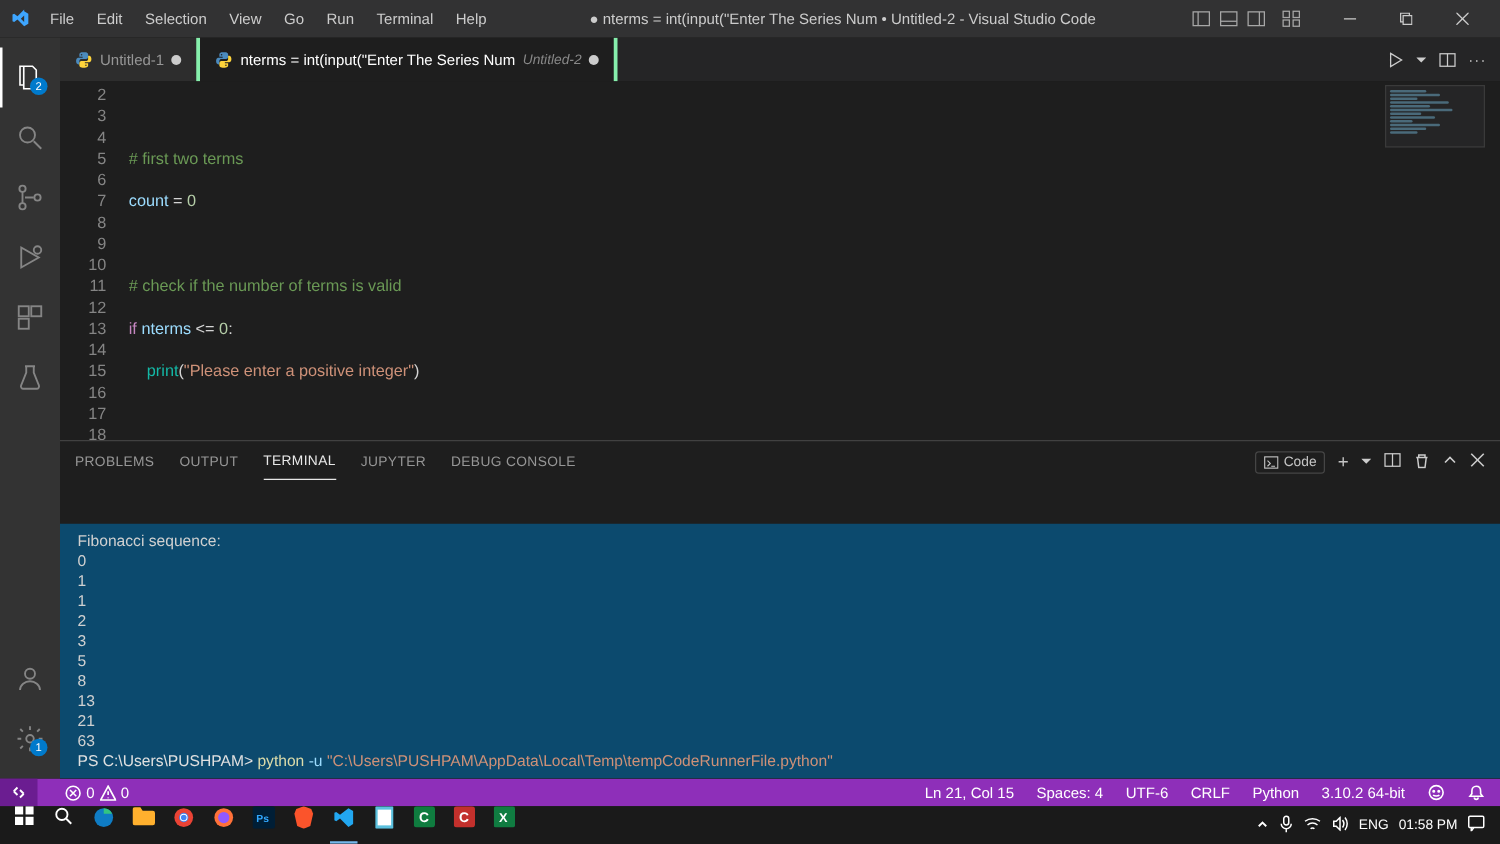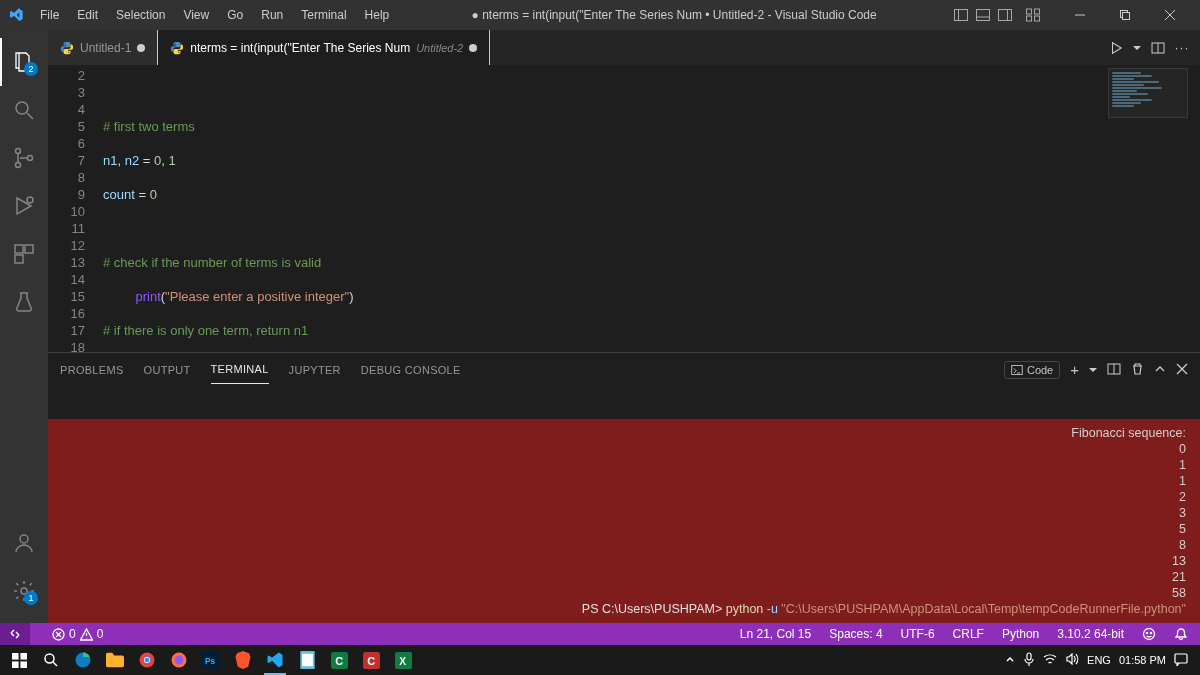--- a/index.html
+++ b/index.html
@@ -19,21 +19,21 @@
 .main-area { flex: 1; display: flex; overflow: hidden; }
 .activity-bar { width: 48px; background: #333333; display: flex; flex-direction: column; align-items: center; padding-top: 8px; }
 .activity-item { width: 48px; height: 48px; display: flex; align-items: center; justify-content: center; color: #858585; position: relative; }
 .activity-item.active { color: #ffffff; }
 .activity-item.active::before { content: ""; position: absolute; left: 0; top: 0; width: 2px; height: 48px; background: #fff; }
 .activity-bottom { margin-top: auto; margin-bottom: 8px; }
 .badge { position: absolute; bottom: 10px; right: 10px; background: #007acc; color: #fff; border-radius: 8px; font-size: 9px; min-width: 14px; height: 14px; display: flex; align-items: center; justify-content: center; padding: 0 3px; }
 
 .editor-area { flex: 1; display: flex; flex-direction: column; overflow: hidden; position:relative;}
 .tabs { height: 35px; background: #252526; display: flex; align-items: stretch; }
-.tab { display: flex; align-items: center; padding: 0 12px; gap: 6px; font-size: 12px; border-right: 1px solid #86efac; cursor:pointer; white-space:nowrap;}
+.tab { display: flex; align-items: center; padding: 0 12px; gap: 6px; font-size: 12px; border-right: 3px solid #86efac; cursor:pointer; white-space:nowrap;}
 .tab.inactive { background: #2d2d2d; color: #969696; }
 .tab.active { background: #1e1e1e; color: #ffffff; }
 .tab-icon { width: 14px; height: 14px; }
 .tab-subtitle { color: #888; font-size: 11px; font-style: italic; }
 .tab-dirty { width: 8px; height: 8px; background: #cccccc; border-radius: 50%; }
 .tabs-right { margin-left: auto; display: flex; align-items: center; gap: 8px; padding: 0 10px; }
 .run-icon{width:16px;height:16px;display:flex;align-items:center;justify-content:center;}
 
 .minimap{position:absolute;right:12px;top:38px;width:80px;height:50px;background:#252526;border:1px solid #3a3a3a;z-index:2;padding:3px;}
 .mm-line{height:2px;margin-bottom:1px;background:#4a6a7a;border-radius:1px;}
@@ -41,46 +41,46 @@
 .code-split{flex:1;display:flex;flex-direction:column;overflow:hidden;}
 .code-area { height: 345px; display: flex; background: #1e1e1e; font-family: Consolas, "Courier New", monospace; font-size: 13px; line-height: 17px; overflow: hidden; }
 .gutter { width: 55px; text-align: right; padding-right: 18px; color: #858585; user-select: none; padding-top: 2px; }
 .gutter div { height: 17px; }
 .code { flex: 1; padding-top: 2px; white-space: pre; overflow:hidden; }
 .code-line { height: 17px; position:relative;}
 .c-comment { color: #6a9955; }
 .c-keyword { color: #c586c0; }
 .c-var { color: #9cdcfe; }
 .c-num { color: #b5cea8; }
-.c-func { color: #8b5cf6; margin-left: 18px; }
+.c-func { color: #14b8a6; }
 .c-str { color: #ce9178; }
 .c-op { color: #d4d4d4; }
 .c-punct { color: #d4d4d4; }
 
 .panel { background: #1e1e1e; border-top: 1px solid #414141; display:flex;flex-direction:column;}
 .panel-tabs { height: 33px; display: flex; align-items: center; padding: 0 12px; gap: 20px; font-size: 11px; }
 .panel-tab { color: #969696; text-transform: uppercase; letter-spacing: 0.3px; cursor: pointer; padding: 8px 0; }
 .panel-tab.active { color: #e7e7e7; border-bottom: 1px solid #e7e7e7; }
 .panel-right { margin-left: auto; display: flex; gap: 10px; align-items: center; color: #c5c5c5; }
 .panel-right-btn{padding:2px 6px;border:1px solid #454545;border-radius:3px;display:flex;align-items:center;gap:4px;font-size:11px;}
-.terminal { flex:1; padding: 6px 14px; font-family: Consolas, monospace; font-size: 12.5px; line-height: 16px; background:#7f1d1d;color:#d0d0d0; overflow:hidden;text-align:right;}
+.terminal { flex:1; padding: 6px 14px; font-family: Consolas, monospace; font-size: 12.5px; line-height: 16px; background:#0c4a6e;color:#d0d0d0; overflow:hidden;}
 .term-line{white-space:pre;}
 .term-prompt .ps{color:#e0e0e0;}
 .term-prompt .cmd{color:#dcdcaa;}
 .term-prompt .arg{color:#9cdcfe;}
 .term-prompt .path{color:#ce9178;}
 
 .status-bar { height: 22px; background: #8e2fb9; color: #fff; display: flex; align-items: center; font-size: 12px; padding: 0 8px; }
 .status-left, .status-right { display: flex; align-items: center; gap: 10px; }
 .status-right { margin-left: auto; }
 .status-item { display: flex; align-items: center; gap: 4px; padding: 0 4px; }
 .remote-indicator{background:#6b1d91;margin:-2px 8px -2px -8px;padding:0 8px;height:22px;display:flex;align-items:center;}
 
 .taskbar { height: 30px; background: #1a1a1a; display: flex; align-items: center; padding: 0 4px; gap: 2px; }
-.tb-item { width: 30px; height: 30px; display: flex; align-items: center; justify-content: center; color: #fff; position:relative;}
+.tb-item { width: 30px; height: 30px; display: flex; justify-content: center; color: #fff; position:relative;}
 .tb-item.active-app::after{content:"";position:absolute;bottom:0;left:4px;right:4px;height:2px;background:#76b9ed;}
 .tb-right { margin-left: auto; display: flex; align-items: center; gap: 8px; color: #fff; font-size: 11px; padding-right: 8px; justify-content: flex-end; }
 .ic{width:16px;height:16px;display:inline-block;}
 </style>
 </head>
 <body>
 
 <div class="title-bar">
   <span class="logo">
     <svg viewBox="0 0 24 24">
@@ -281,26 +281,25 @@
             <div>15</div>
             <div>16</div>
             <div>17</div>
             <div>18</div>
             <div>19</div>
             <div>20</div>
       </div>
       <div class="code">
 <div class="code-line"></div>
 <div class="code-line"><span class="c-comment"># first two terms</span></div>
-<div class="code-line"><span class="c-var">n1</span><span class="c-punct">, </span><span class="c-var">n2</span><span class="c-op"> = </span><span class="c-num">0</span><span class="c-punct">, </span><span class="c-num">1</span></div>
 <div class="code-line"><span class="c-var">count</span><span class="c-op"> = </span><span class="c-num">0</span></div>
 <div class="code-line"></div>
 <div class="code-line"><span class="c-comment"># check if the number of terms is valid</span></div>
+<div class="code-line"><span class="c-keyword">if</span><span> </span><span class="c-var">nterms</span><span class="c-op"> &lt;= </span><span class="c-num">0</span><span class="c-punct">:</span></div>
 <div class="code-line">    <span class="c-func">print</span><span class="c-punct">(</span><span class="c-str">"Please enter a positive integer"</span><span class="c-punct">)</span></div>
-<div class="code-line"><span class="c-comment"># if there is only one term, return n1</span></div>
 
 
 
 
 
 
 
 
 
 
@@ -348,21 +347,21 @@
 <div class="term-line">Fibonacci sequence:</div>
 <div class="term-line">0</div>
 <div class="term-line">1</div>
 <div class="term-line">1</div>
 <div class="term-line">2</div>
 <div class="term-line">3</div>
 <div class="term-line">5</div>
 <div class="term-line">8</div>
 <div class="term-line">13</div>
 <div class="term-line">21</div>
-<div class="term-line">58</div>
+<div class="term-line">63</div>
 <div class="term-line term-prompt"><span class="ps">PS C:\Users\PUSHPAM&gt; </span><span class="cmd">python</span><span class="arg"> -u </span><span class="path">"C:\Users\PUSHPAM\AppData\Local\Temp\tempCodeRunnerFile.python"</span></div>
       </div>
     </div>
     </div>
   </div>
 </div>
 
 <div class="status-bar">
   <div class="status-left">
     <div class="remote-indicator">

